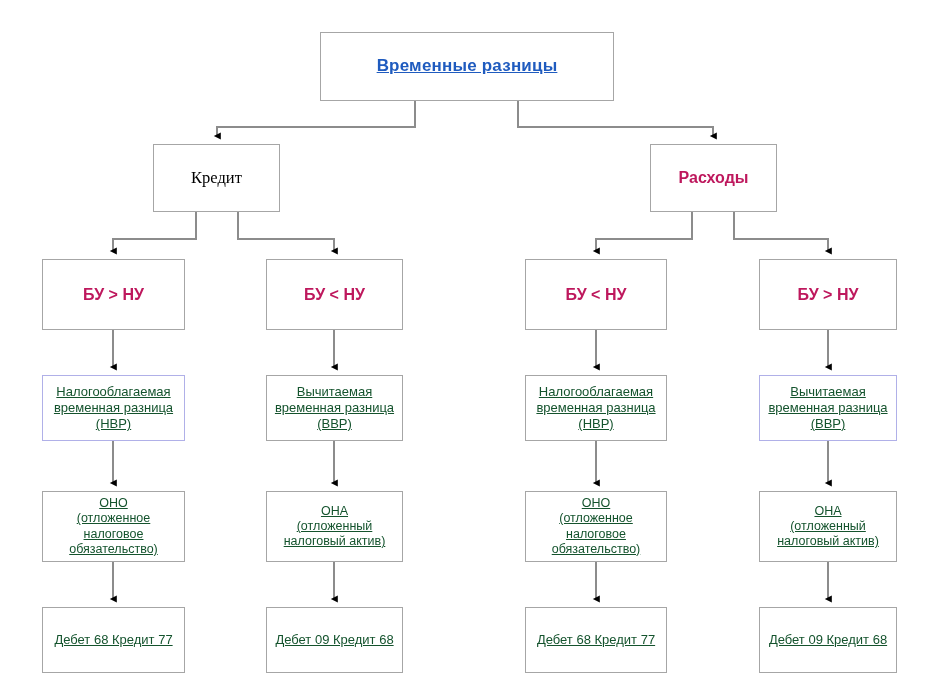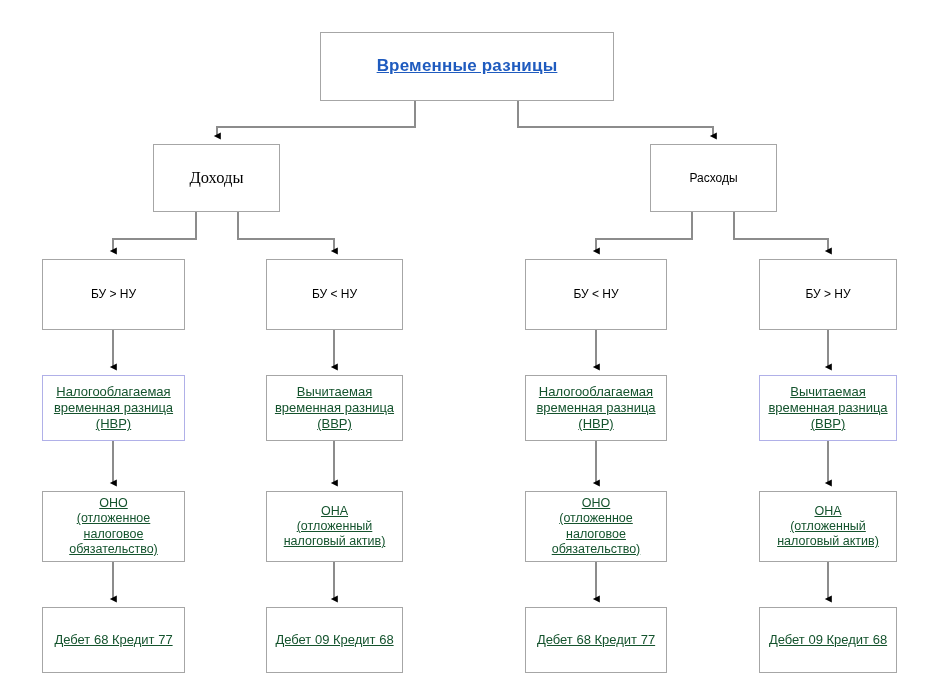--- a/index.html
+++ b/index.html
@@ -44,23 +44,24 @@
   .node-label {
     display: block;
     width: 100%;
     padding: 0 6px;
     box-sizing: border-box;
     line-height: 1.22;
     white-space: pre-line;
   }
   
   .plain .node-label {
-    color: #000000;
-    font-size: 12px;
+    color: #be185d;
+    font-size: 16px;
     font-family: "Liberation Sans", "DejaVu Sans", sans-serif;
+    font-weight: bold;
   }
   .plain-serif .node-label {
     color: #000000;
     font-size: 16.5px;
     font-family: "Liberation Serif", "DejaVu Serif", serif;
   }
   
   .link .node-label {
     color: #14532d;
     text-decoration: underline;
@@ -116,21 +117,21 @@
       <path d="M596,562 L596,599" marker-end="url(#arrowhead)"></path>
       <path d="M828,562 L828,599" marker-end="url(#arrowhead)"></path>
     </g>
   </svg>
 
   <div class="node title-node" style="left:320px; top:32px; width:294px; height:69px;">
     <span class="node-label">Временные разницы</span>
   </div>
 
   <div class="node plain-serif" style="left:153px; top:144px; width:127px; height:68px;">
-    <span class="node-label">Доходы</span>
+    <span class="node-label">Кредит</span>
   </div>
 
   <div class="node plain" style="left:650px; top:144px; width:127px; height:68px;">
     <span class="node-label">Расходы</span>
   </div>
 
   <div class="node plain" style="left:42px; top:259px; width:143px; height:71px;">
     <span class="node-label">БУ &gt; НУ</span>
   </div>
 

